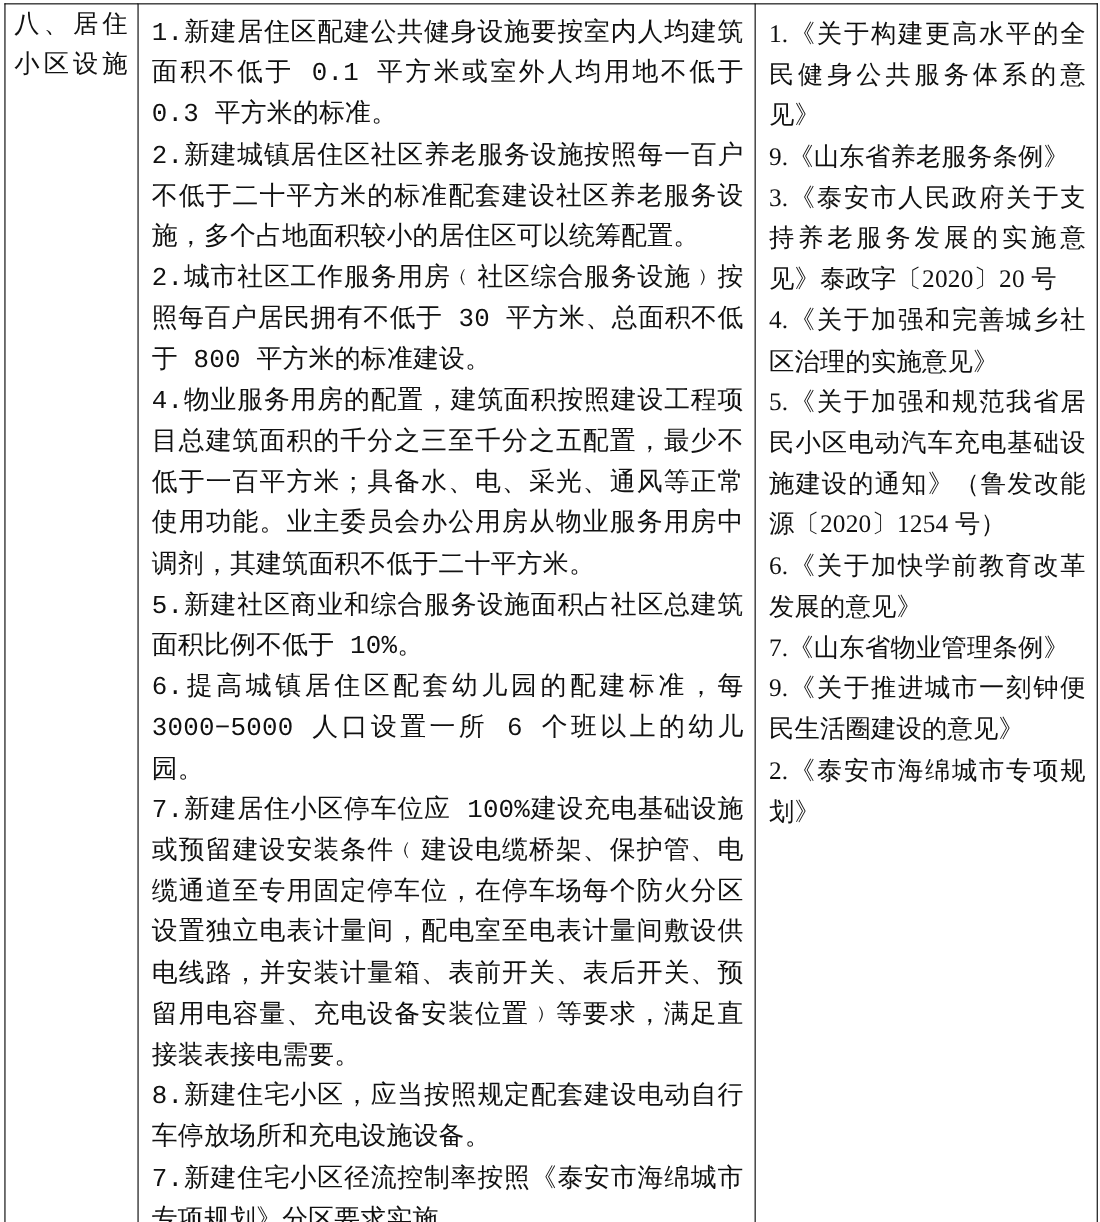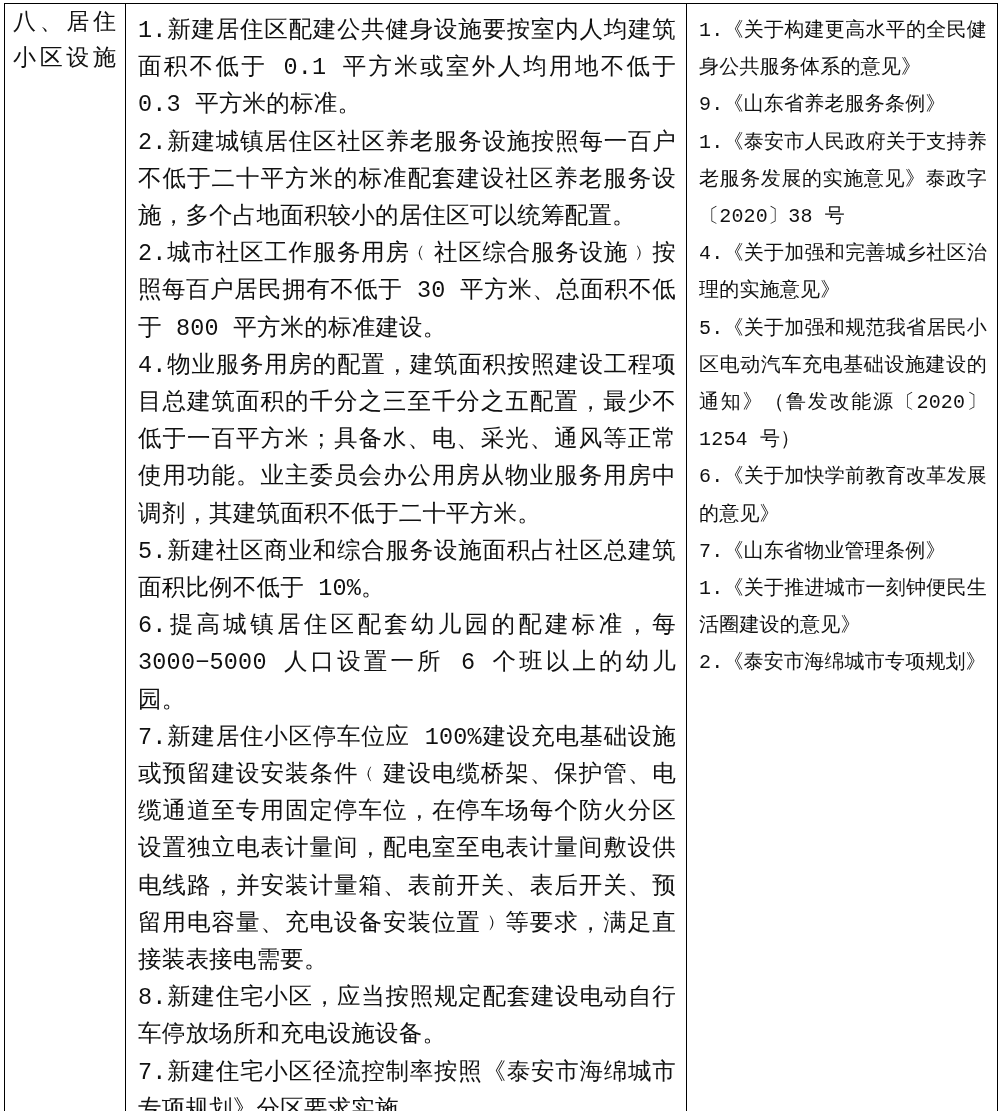--- a/index.html
+++ b/index.html
@@ -52,26 +52,25 @@
     text-align-last: justify;
   }
   .body-text {
     font-size: 23.5px;
     line-height: 37.2px;
     padding: 8px 10px 6px 12px;
     text-align: justify;
     letter-spacing: 0.2px;
   }
   .refs-text {
-    font-size: 20px;
+    font-size: 23px;
     line-height: 37.2px;
     padding: 8px 10px 6px 12px;
     text-align: justify;
     letter-spacing: 0.2px;
-    font-family: Liberation Mono, monospace;
   }
   .body-text p, .refs-text p {
     margin: 0;
     text-indent: 0;
     white-space: pre-wrap;
   }
 </style>
 </head>
 <body>
 
@@ -92,25 +91,25 @@
           <p>6.提高城镇居住区配套幼儿园的配建标准，每 3000−5000 人口设置一所 6 个班以上的幼儿园。</p>
           <p>7.新建居住小区停车位应 100%建设充电基础设施或预留建设安装条件﹙建设电缆桥架、保护管、电缆通道至专用固定停车位，在停车场每个防火分区设置独立电表计量间，配电室至电表计量间敷设供电线路，并安装计量箱、表前开关、表后开关、预留用电容量、充电设备安装位置﹚等要求，满足直接装表接电需要。</p>
           <p>8.新建住宅小区，应当按照规定配套建设电动自行车停放场所和充电设施设备。</p>
           <p>7.新建住宅小区径流控制率按照《泰安市海绵城市专项规划》分区要求实施。</p>
         </div>
       </td>
       <td class="col-refs">
         <div class="refs-text">
           <p>1.《关于构建更高水平的全民健身公共服务体系的意见》</p>
           <p>9.《山东省养老服务条例》</p>
-          <p>1.《泰安市人民政府关于支持养老服务发展的实施意见》泰政字〔2020〕38 号</p>
+          <p>3.《泰安市人民政府关于支持养老服务发展的实施意见》泰政字〔2020〕20 号</p>
           <p>4.《关于加强和完善城乡社区治理的实施意见》</p>
           <p>5.《关于加强和规范我省居民小区电动汽车充电基础设施建设的通知》（鲁发改能源〔2020〕1254 号）</p>
           <p>6.《关于加快学前教育改革发展的意见》</p>
           <p>7.《山东省物业管理条例》</p>
-          <p>1.《关于推进城市一刻钟便民生活圈建设的意见》</p>
+          <p>9.《关于推进城市一刻钟便民生活圈建设的意见》</p>
           <p>2.《泰安市海绵城市专项规划》</p>
         </div>
       </td>
     </tr>
   </tbody>
     </table>
 </div>
 
 </body></html>

